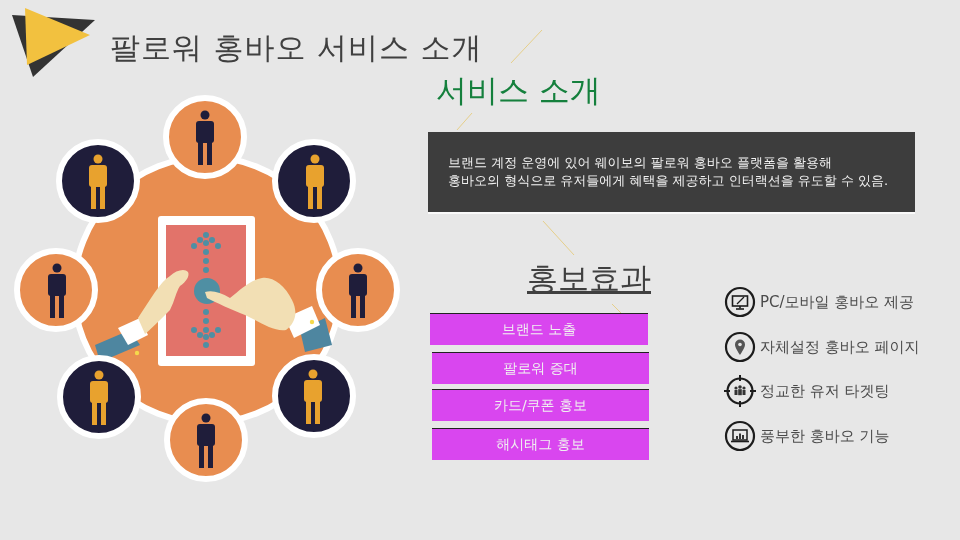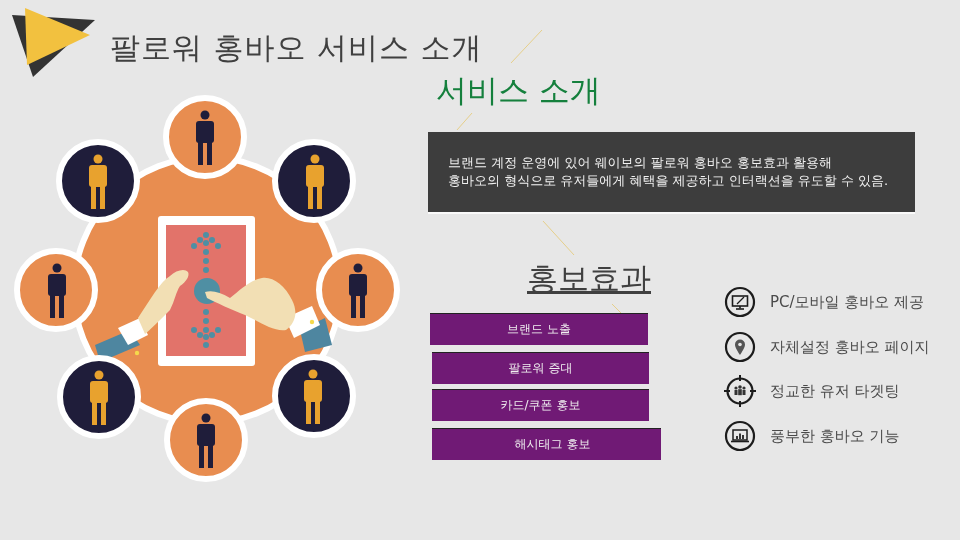--- a/index.html
+++ b/index.html
@@ -16,27 +16,27 @@
   .effects-title { left:527px; top:258px; font-size:31px; color:#404040; white-space:nowrap;text-decoration:underline; }
   .deco-lines { left:0; top:0; width:960px; height:540px; pointer-events:none; }
 
   .desc-box {
     left:428px; top:132px; width:487px; height:80px; background:#3d3d3d;
     box-shadow:0 2px 0 #fafafa;
   }
   .desc-box p { margin:0; position:absolute; left:20px; top:22px; font-size:13px; line-height:18px; color:#f2f2f2; white-space:nowrap; }
 
   .effect-bar {
-    position:absolute; width:217px; height:31px; background:#701a75;
-    color:#f0f0f0; font-size:12px; text-align:center; line-height:31px;
+    position:absolute; width:217px; height:31px; background:#d946ef;
+    color:#f0f0f0; font-size:14px; text-align:center; line-height:31px;
     border-top:1px solid #222; cursor:pointer;
   }
   .feature { position:absolute; left:724px; height:32px; display:flex; align-items:center; }
   .feature .ico { width:32px; height:32px; }
-  .feature .lbl { margin-left:14px; font-size:15px; color:#4a4a4a; white-space:nowrap; }
+  .feature .lbl { margin-left:4px; font-size:15px; color:#4a4a4a; white-space:nowrap; }
 
   .illustration { left:0; top:90px; width:420px; height:450px; }
 </style>
 </head>
 <body>
 
 <svg class="abs deco-lines" viewBox="0 0 960 540">
   <line x1="511" y1="63" x2="542" y2="30" stroke="#e6cf8a" stroke-width="1"></line>
   <line x1="457" y1="130" x2="472" y2="113" stroke="#e6cf8a" stroke-width="1"></line>
   <line x1="543" y1="221" x2="574" y2="255" stroke="#e6cf8a" stroke-width="1"></line>
@@ -47,31 +47,31 @@
   <polygon points="12,15 95,20 33,77" fill="#333333"></polygon>
   <polygon points="25,8 90,35 27,65" fill="#f2c13f"></polygon>
 </svg>
 
 <div class="abs slide-title">팔로워 홍바오 서비스 소개</div>
 
 <div class="abs section-title">서비스 소개</div>
 
 <div class="abs desc-box">
   <p>
-    <span>브랜드 계정 운영에 있어 웨이보의 팔로워 홍바오 홍보효과 활용해</span><br>
+    <span>브랜드 계정 운영에 있어 웨이보의 팔로워 홍바오 플랫폼을 활용해</span><br>
     <span>홍바오의 형식으로 유저들에게 혜택을 제공하고 인터랙션을 유도할 수 있음.</span>
   </p>
 </div>
 
 <div class="abs effects-title">홍보효과</div>
 
 <div class="effect-bar" style="left:430px;top:313px;width:218px;">브랜드 노출</div>
 <div class="effect-bar" style="left:432px;top:352px;">팔로워 증대</div>
 <div class="effect-bar" style="left:432px;top:389px;">카드/쿠폰 홍보</div>
-<div class="effect-bar" style="left:432px;top:428px;padding-left:12px;">해시태그 홍보</div>
+<div class="effect-bar" style="left:432px;top:428px;">해시태그 홍보</div>
 
 <div class="feature" style="top:286px;">
   <svg class="ico" viewBox="0 0 32 32">
     <circle cx="16" cy="16" r="14" fill="none" stroke="#1c1c1c" stroke-width="2.2"></circle>
     <rect x="8.5" y="10" width="15" height="10" fill="none" stroke="#1c1c1c" stroke-width="1.6"></rect>
     <line x1="16" y1="20" x2="16" y2="22.5" stroke="#1c1c1c" stroke-width="1.6"></line>
     <line x1="12" y1="23" x2="20" y2="23" stroke="#1c1c1c" stroke-width="1.6"></line>
     <line x1="13" y1="18" x2="20" y2="11" stroke="#1c1c1c" stroke-width="1.3"></line>
   </svg>
   <span class="lbl">PC/모바일 홍바오 제공</span>

